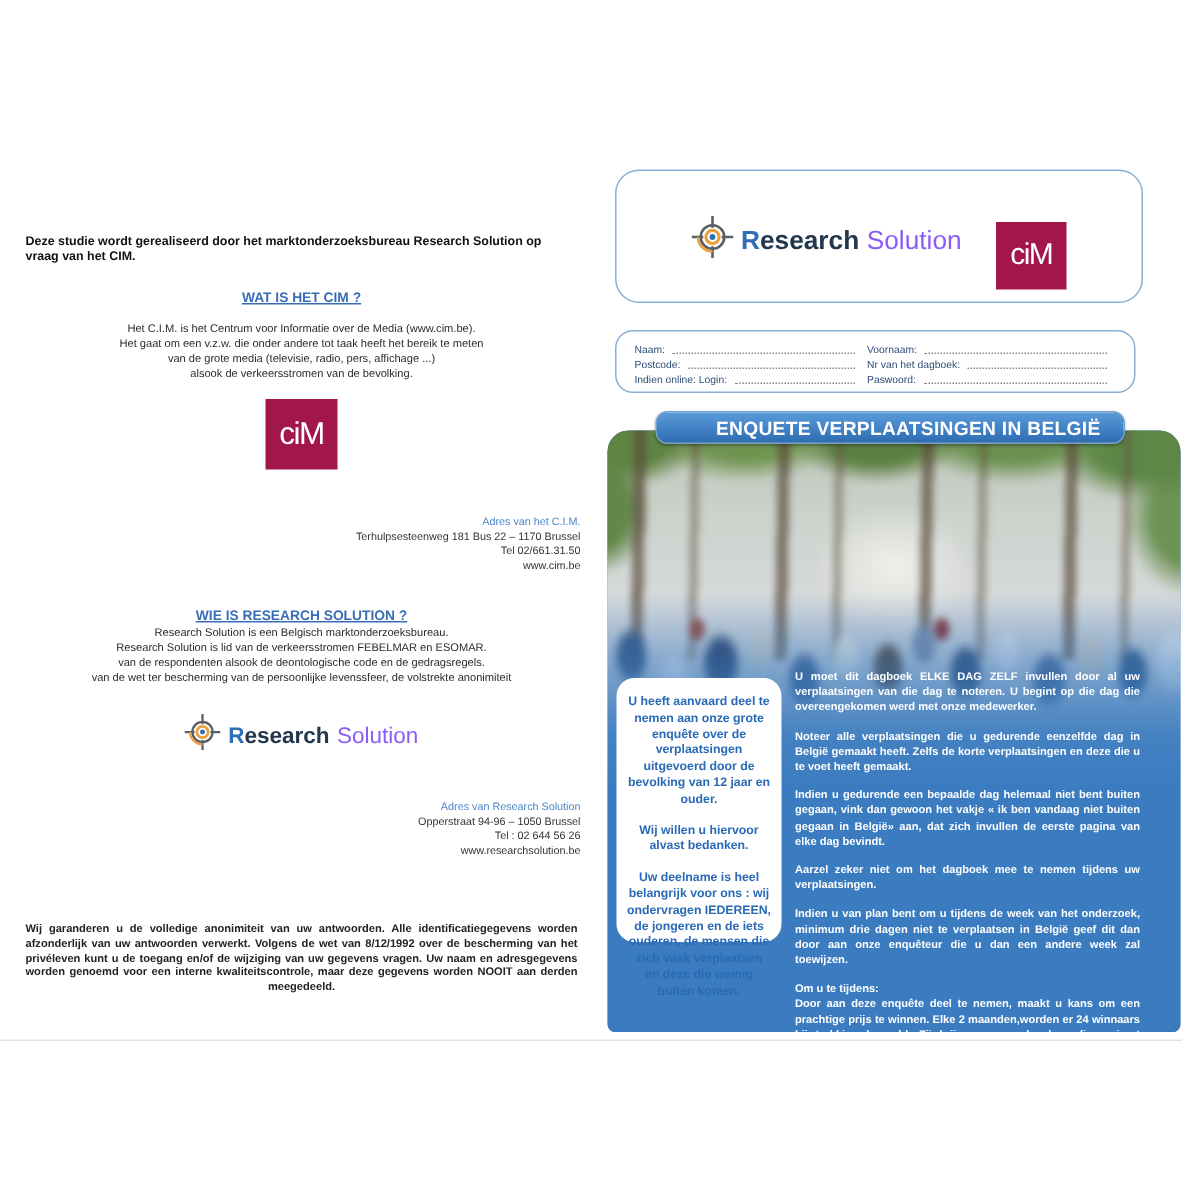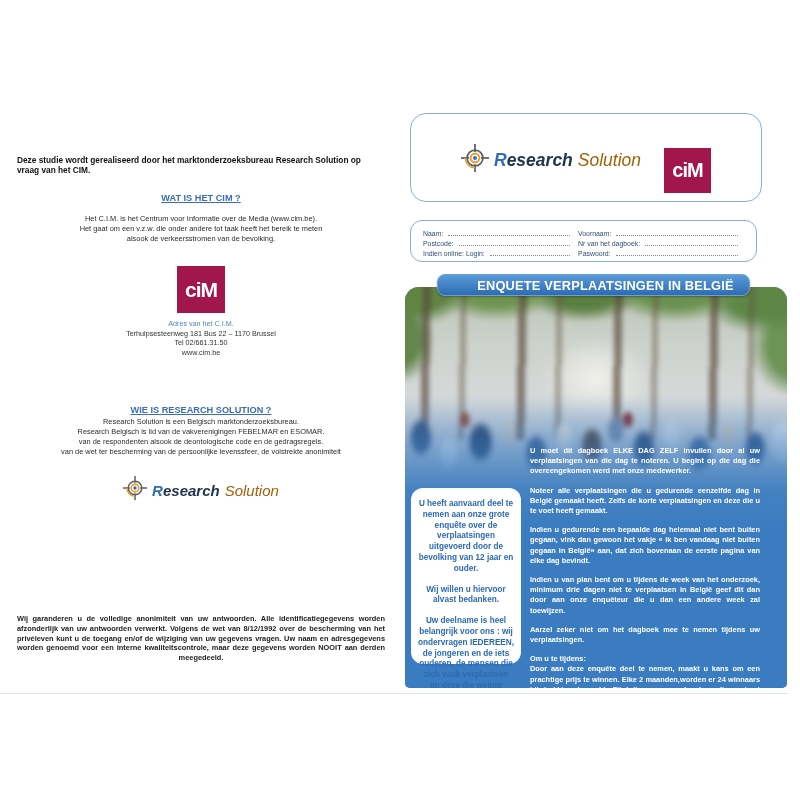--- a/index.html
+++ b/index.html
@@ -9,31 +9,31 @@
   }
   
   .left-page{position:absolute;left:15px;top:0;width:372px;height:599px;}
   .intro{position:absolute;top:155px;left:2px;width:368px;font-size:8.3px;font-weight:bold;color:#111;line-height:10px;}
   .sec-heading{position:absolute;left:0;width:100%;text-align:center;color:#3a6db8;font-weight:bold;font-size:9.2px;text-decoration:underline;}
   .h-cim{top:193px;}
   .h-rs{top:405px;}
   .body-block{position:absolute;left:0;width:100%;text-align:center;font-size:7.4px;line-height:10px;color:#2a2a2a;}
   .b-cim{top:214px;}
   .b-rs{top:417px;}
-  .cim-logo{background:#a1174b;color:#fff;display:flex;align-items:center;justify-content:center;font-weight:bold;letter-spacing:-1px;}
+  .cim-logo{background:#a1174b;color:#fff;display:flex;align-items:center;justify-content:center;font-weight:normal;letter-spacing:-1px;}
   .cim-logo-left{position:absolute;top:266px;left:162px;width:48px;height:47px;font-size:21px;}
-  .addr-block{position:absolute;left:0;width:100%;text-align:center;font-size:7.2px;line-height:9.6px;color:#333;}
+  .addr-block{position:absolute;left:0;width:100%;text-align:right;font-size:7.2px;line-height:9.6px;color:#333;margin-top:24px;}
   .addr-title{color:#4b86c8;}
   .a-cim{top:319px;}
   .a-rs{top:509px;}
-  .rs-logo{display:flex;align-items:center;justify-content:center;gap:5px;font-style:italic;}
+  .rs-logo{display:flex;align-items:center;justify-content:center;gap:5px;}
   .rs-logo-left{position:absolute;top:476px;left:0;width:100%;}
   .rs-word1{font-weight:bold;color:#22364d;font-size:15px;}
   .rs-word1 .cap{color:#2f6db5;}
-  .rs-word2{color:#a16207;font-size:15px;}
+  .rs-word2{color:#8b5cf6;font-size:15px;}
   .footer-note{position:absolute;top:614px;left:2px;width:368px;font-size:7.4px;line-height:9.8px;color:#222;text-align:justify;text-align-last:center;font-weight:bold;}
 
   
   .right-page{position:absolute;left:405px;top:0;width:385px;height:800px;}
   .logo-card{position:absolute;left:5px;top:113px;width:352px;height:89px;background:#fff;border:1.6px solid #89afd3;border-radius:16px;box-sizing:border-box;}
   .rs-logo-lg{position:absolute;left:50px;top:30px;}
   .rs-logo-lg .rs-word1{font-size:17.5px;}
   .rs-logo-lg .rs-word2{font-size:17.5px;}
   .cim-logo-right{position:absolute;left:253px;top:34px;width:47px;height:45px;font-size:20px;}
 
@@ -75,21 +75,21 @@
      radial-gradient(8px 12px at 58% 34%, #8a3030 0 50%, transparent 75%),
      radial-gradient(8px 12px at 17% 34%, #9a4a3a 0 50%, transparent 75%),
      radial-gradient(18px 30px at 62% 52%, #2e4668 0 40%, transparent 70%),
      radial-gradient(15px 24px at 69% 44%, #e2e4e8 0 40%, transparent 70%),
      radial-gradient(19px 30px at 76% 55%, #46618c 0 40%, transparent 70%),
      radial-gradient(14px 22px at 83% 45%, #d9cfc0 0 40%, transparent 70%),
      radial-gradient(17px 28px at 90% 52%, #33507c 0 40%, transparent 70%),
      radial-gradient(22px 36px at 97% 48%, #e8eaee 0 40%, transparent 70%);}
   .blue-fade{position:absolute;inset:0;background:linear-gradient(180deg, rgba(59,124,192,0) 27%, rgba(59,124,192,.5) 39%, rgba(59,124,192,.93) 51%, #3b7cc0 60%);}
 
-  .white-box{position:absolute;left:6px;top:165px;width:110px;height:176px;background:#fff;border-radius:12px;box-sizing:border-box;padding:11px 7px;color:#2a6ab5;font-size:8.2px;font-weight:bold;text-align:center;line-height:10.8px;z-index:6;margin-top:36px;}
+  .white-box{position:absolute;left:6px;top:165px;width:110px;height:176px;background:#fff;border-radius:12px;box-sizing:border-box;padding:11px 7px;color:#2a6ab5;font-size:8.2px;font-weight:bold;text-align:center;line-height:10.8px;z-index:6;}
   .white-box p{margin:0 0 10px 0;}
   .white-box p:last-child{margin-bottom:0;}
 
   .info{position:absolute;left:125px;top:159px;width:230px;color:#fff;font-size:7.4px;font-weight:bold;line-height:10.2px;text-align:justify;z-index:6;}
   .info p{margin:0 0 9px 0;}
   .info .pt{margin:0;}
 
   .fold-line{position:absolute;left:0;top:693px;width:788px;height:1px;background:#e3e3e3;}
 </style>
 </head>
@@ -97,39 +97,40 @@
 
 <div class="left-page">
 
   <div class="intro">Deze studie wordt gerealiseerd door het marktonderzoeksbureau Research Solution op vraag van het CIM.</div>
 
   <div class="sec-heading h-cim">WAT IS HET CIM ?</div>
 
   <div class="body-block b-cim">
     <div>Het C.I.M. is het Centrum voor Informatie over de Media (www.cim.be).</div>
     <div>Het gaat om een v.z.w. die onder andere tot taak heeft het bereik te meten</div>
+    <div>van de grote media (televisie, radio, pers, affichage ...)</div>
     <div>alsook de verkeersstromen van de bevolking.</div>
   </div>
 
   <div class="cim-logo cim-logo-left">
     <span>ciM</span>
   </div>
 
   <div class="addr-block a-cim">
     <div class="addr-title">Adres van het C.I.M.</div>
     <div>Terhulpsesteenweg 181 Bus 22 – 1170 Brussel</div>
     <div>Tel  02/661.31.50</div>
     <div>www.cim.be</div>
   </div>
 
   <div class="sec-heading h-rs">WIE IS RESEARCH SOLUTION ?</div>
 
   <div class="body-block b-rs">
     <div>Research Solution is een Belgisch marktonderzoeksbureau.</div>
-    <div>Research Belgisch is lid van de vakverenigingen FEBELMAR en ESOMAR.</div>
+    <div>Research Solution is lid van de verkeersstromen FEBELMAR en ESOMAR.</div>
     <div>van de respondenten alsook de deontologische code en de gedragsregels.</div>
     <div>van de wet ter bescherming van de persoonlijke levenssfeer, de volstrekte anonimiteit</div>
   </div>
 
   <div class="rs-logo rs-logo-left">
     <span>
       <svg viewBox="0 0 32 32" width="24" height="24">
         <line x1="16" y1="0" x2="16" y2="9" stroke="#5a5f66" stroke-width="2"></line>
         <line x1="16" y1="23" x2="16" y2="32" stroke="#5a5f66" stroke-width="2"></line>
         <line x1="0" y1="16" x2="9" y2="16" stroke="#5a5f66" stroke-width="2"></line>
@@ -137,20 +138,26 @@
         <circle cx="16" cy="16" r="9" fill="none" stroke="#5a5f66" stroke-width="2"></circle>
         <path d="M5,16 A11,11 0 0 0 16,27" stroke="#e8a13c" stroke-width="2" fill="none"></path>
         <circle cx="16" cy="16" r="5" fill="none" stroke="#e8a13c" stroke-width="2.4"></circle>
         <circle cx="16" cy="16" r="2.2" fill="#2f6db5"></circle>
       </svg>
     </span>
     <span class="rs-word1"><span class="cap">R</span><span>esearch</span></span>
     <span class="rs-word2">Solution</span>
   </div>
 
+  <div class="addr-block a-rs">
+    <div class="addr-title">Adres van Research Solution</div>
+    <div>Opperstraat 94-96 – 1050 Brussel</div>
+    <div>Tel : 02 644 56 26</div>
+    <div>www.researchsolution.be</div>
+  </div>
 
   <div class="footer-note">Wij garanderen u de volledige anonimiteit van uw antwoorden. Alle identificatiegegevens worden afzonderlijk van uw antwoorden verwerkt. Volgens de wet van 8/12/1992 over de bescherming van het privéleven kunt u de toegang en/of de wijziging van uw gegevens vragen. Uw naam en adresgegevens worden genoemd voor een interne kwaliteitscontrole, maar deze gegevens worden NOOIT aan derden meegedeeld.</div>
 </div>
 
 <div class="right-page">
 
   <div class="logo-card">
     <div class="rs-logo rs-logo-lg">
       <span>
         <svg viewBox="0 0 32 32" width="28" height="28">
@@ -218,22 +225,22 @@
 
     <div class="white-box">
       <p>U heeft aanvaard deel te nemen aan onze grote enquête over de verplaatsingen uitgevoerd door de bevolking van 12 jaar en ouder.</p>
       <p>Wij willen u hiervoor alvast bedanken.</p>
       <p><span>Uw deelname is heel belangrijk voor ons : wij ondervragen </span><span>IEDEREEN</span><span>, de jongeren en de iets ouderen, de mensen die zich vaak verplaatsen en deze die weinig buiten komen.</span></p>
     </div>
 
     <div class="info">
       <p><span>U moet dit dagboek </span><span>ELKE DAG ZELF</span><span> invullen door al uw verplaatsingen van die dag te noteren. U begint op die dag die overeengekomen werd met onze medewerker.</span></p>
       <p>Noteer alle verplaatsingen die u gedurende eenzelfde dag in België gemaakt heeft. Zelfs de korte verplaatsingen en deze die u te voet heeft gemaakt.</p>
-      <p>Indien u gedurende een bepaalde dag helemaal niet bent buiten gegaan, vink dan gewoon het vakje « ik ben vandaag niet buiten gegaan in België» aan, dat zich bovenaan de eerste pagina van elke dag bevindt.</p>
+      <p>Indien u gedurende een bepaalde dag helemaal niet bent buiten gegaan, vink dan gewoon het vakje « ik ben vandaag niet buiten gegaan in België» aan, dat zich invullen de eerste pagina van elke dag bevindt.</p>
+      <p>Aarzel zeker niet om het dagboek mee te nemen tijdens uw verplaatsingen.</p>
       <p>Indien u van plan bent om u tijdens de week van het onderzoek, minimum drie dagen niet te verplaatsen in België geef dit dan door aan onze enquêteur die u dan een andere week zal toewijzen.</p>
-      <p>Aarzel zeker niet om het dagboek mee te nemen tijdens uw verplaatsingen.</p>
       <p class="pt">Om u te tijdens:</p>
       <p>Door aan deze enquête deel te nemen, maakt u kans om een prachtige prijs te winnen. Elke 2 maanden,worden er 24 winnaars bij trekking bepaald. Zij krijgen een cadeaubon die varieert tussen 20 € en 250 €.</p>
     </div>
   </div>
 </div>
 
 <div class="fold-line"></div>
 
 </body></html>

